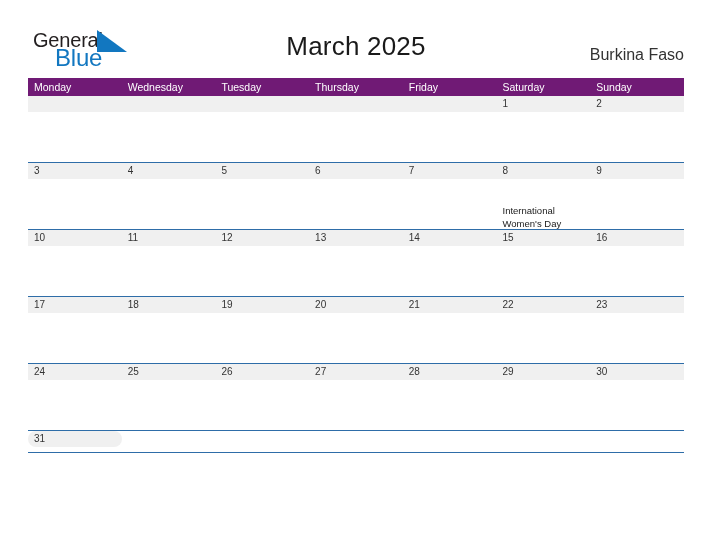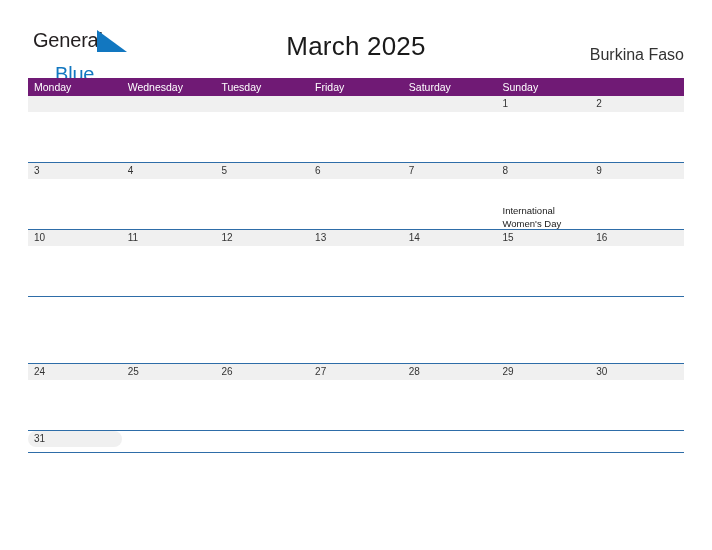--- a/index.html
+++ b/index.html
@@ -36,26 +36,25 @@
     left: 0; top: 0;
     font-size: 20px;
     color: #231f20;
     letter-spacing: -0.2px;
     line-height: 22px;
     white-space: nowrap;
   }
   .logo-blue {
     position: absolute;
     left: 22px; top: 18px;
-    font-size: 20px;
+    font-size: 24px;
     color: #1277c0;
     letter-spacing: -0.2px;
     line-height: 22px;
     white-space: nowrap;
-    margin-top: 16px;
   }
   .logo-flag {
     position: absolute;
     left: 62px; top: 1px;
     width: 32px; height: 24px;
   }
   .title {
     position: absolute;
     left: 0; top: 31px;
     width: 712px;
@@ -165,20 +164,21 @@
     <div class="title">March 2025</div>
     <div class="country">Burkina Faso</div>
   </div>
 
   <div class="calendar">
 
     <div class="dow-row">
       <div class="dow-cell">Monday</div>
       <div class="dow-cell">Wednesday</div>
       <div class="dow-cell">Tuesday</div>
+      <div class="dow-cell">Thursday</div>
       <div class="dow-cell">Friday</div>
       <div class="dow-cell">Saturday</div>
       <div class="dow-cell">Sunday</div>
     </div>
 
     <div class="week">
       <div class="num-band">
         <div class="num-cell"></div>
         <div class="num-cell"></div>
         <div class="num-cell"></div>
@@ -234,20 +234,29 @@
         <div class="event-cell"></div>
         <div class="event-cell"></div>
         <div class="event-cell"></div>
         <div class="event-cell"></div>
         <div class="event-cell"></div>
         <div class="event-cell"></div>
       </div>
     </div>
 
     <div class="week">
+      <div class="num-band">
+        <div class="num-cell">17</div>
+        <div class="num-cell">18</div>
+        <div class="num-cell">19</div>
+        <div class="num-cell">20</div>
+        <div class="num-cell">21</div>
+        <div class="num-cell">22</div>
+        <div class="num-cell">23</div>
+      </div>
       <div class="events-layer">
         <div class="event-cell"></div>
         <div class="event-cell"></div>
         <div class="event-cell"></div>
         <div class="event-cell"></div>
         <div class="event-cell"></div>
         <div class="event-cell"></div>
         <div class="event-cell"></div>
       </div>
     </div>

